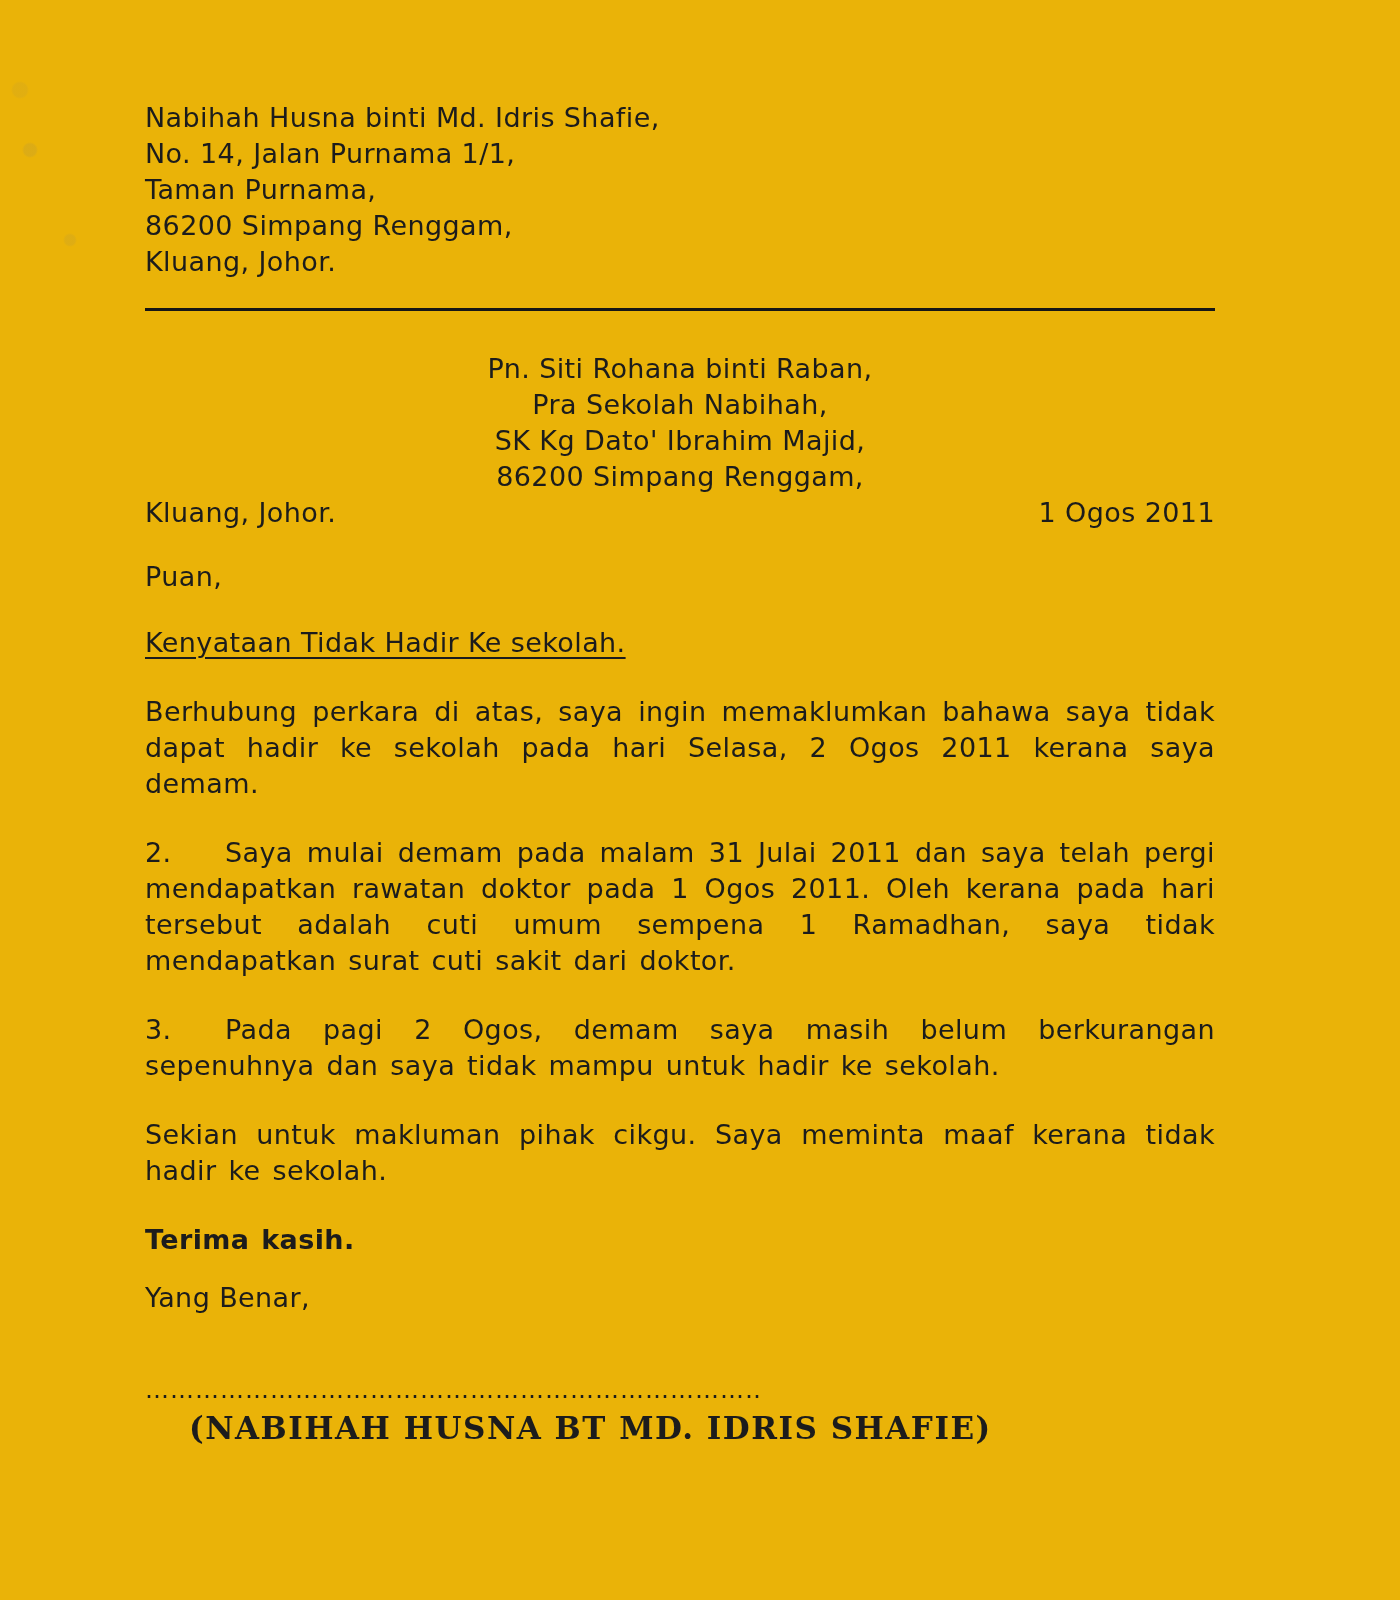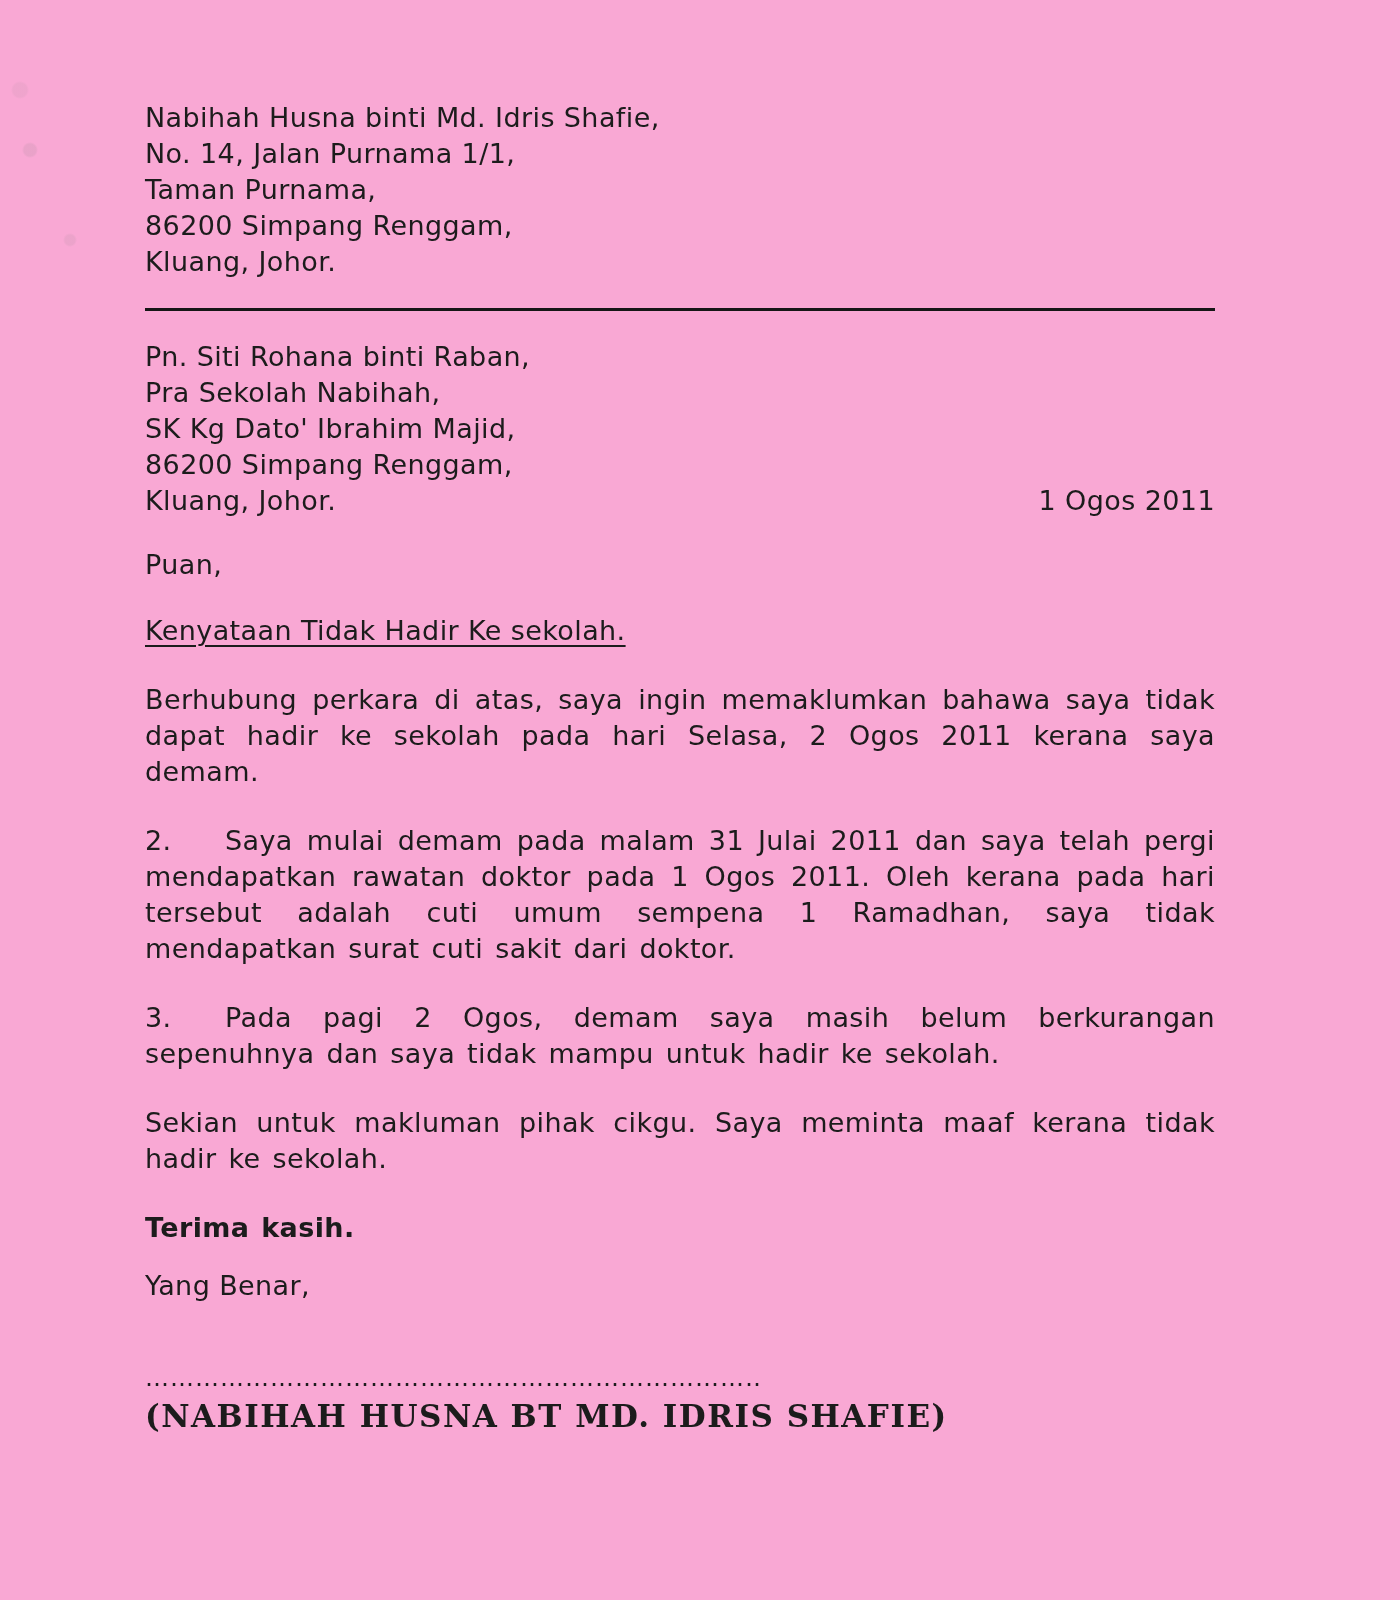--- a/index.html
+++ b/index.html
@@ -4,21 +4,21 @@
 <style>
   html, body {
     margin: 0;
     padding: 0;
     background: #f4f4f2;
   }
   .page {
     position: relative;
     width: 1400px;
     height: 1600px;
-    background: #f9a8d4;
+    background: #eab308;
     box-sizing: border-box;
     padding: 100px 185px 0 145px;
     font-family: "DejaVu Sans", sans-serif;
     color: #1c1c1c;
     font-size: 27px;
     line-height: 36px;
     letter-spacing: 0.4px;
     overflow: hidden;
   }
   
@@ -33,21 +33,21 @@
       radial-gradient(circle at 20px 90px, rgba(120,120,120,0.08) 0 7px, transparent 9px);
     pointer-events: none;
   }
   .addr-line { white-space: nowrap; }
   .rule {
     border: none;
     border-top: 3px solid #161616;
     margin: 28px 0 0 0;
     width: 100%;
   }
-  .recipient { margin-top: 28px; }
+  .recipient { margin-top: 40px; text-align: center; }
   .recipient-last-row {
     display: flex;
     justify-content: space-between;
     align-items: baseline;
   }
   .salutation { margin-top: 28px; }
   .subject {
     margin-top: 30px;
     font-weight: normal;
     text-decoration: underline;
@@ -76,20 +76,21 @@
     font-size: 24px;
     letter-spacing: 1px;
   }
   .signature-name {
     margin-top: 2px;
     font-family: "DejaVu Serif", serif;
     font-size: 31px;
     font-weight: 600;
     letter-spacing: 1.5px;
     white-space: nowrap;
+    margin-left: 44px;
   }
 </style>
 </head>
 <body>
 
 <div class="page">
 
   <div class="sender">
     <div class="addr-line">Nabihah Husna binti Md. Idris Shafie,</div>
     <div class="addr-line">No. 14, Jalan Purnama 1/1,</div>

